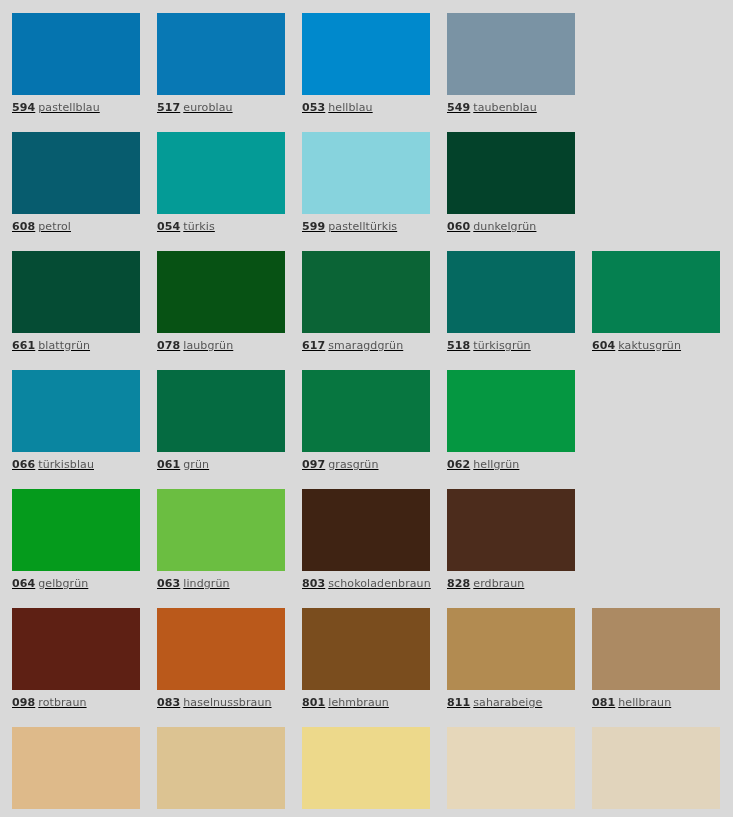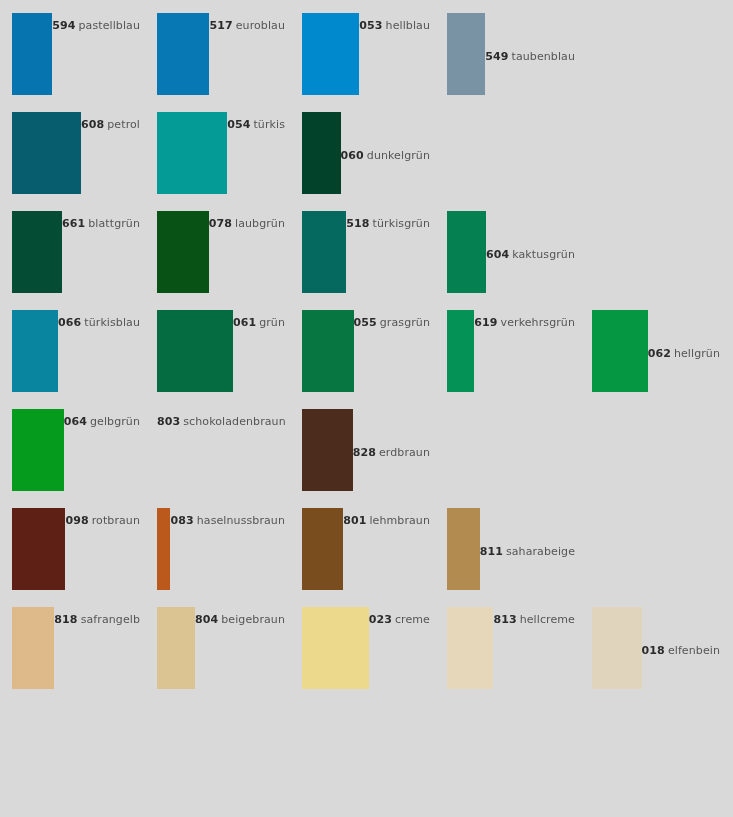--- a/index.html
+++ b/index.html
@@ -22,25 +22,25 @@
   }
   .swatch-row {
     display: flex;
     flex-direction: row;
     margin-bottom: 17px;
   }
   .swatch-cell {
     width: 128px;
     margin-right: 17px;
     display: flex;
-    flex-direction: row;
+    flex-direction: column;
+    text-decoration: underline;
   }
   .swatch-cell:last-child {
     margin-right: 2px;
-    align-items: center;
   }
   .swatch-chip {
     width: 128px;
     height: 82px;
     display: block;
   }
   .swatch-label {
     margin-top: 6px;
     font-size: 11px;
     line-height: 14px;
@@ -83,70 +83,78 @@
     <div class="swatch-row">
       <div class="swatch-cell">
         <div class="swatch-chip" style="background-color: rgb(7, 92, 110);"></div>
         <div class="swatch-label"><span class="swatch-code">608</span><span class="swatch-name">petrol</span></div>
       </div>
       <div class="swatch-cell">
         <div class="swatch-chip" style="background-color: rgb(4, 155, 150);"></div>
         <div class="swatch-label"><span class="swatch-code">054</span><span class="swatch-name">türkis</span></div>
       </div>
       <div class="swatch-cell">
+        <div class="swatch-chip" style="background-color: rgb(135, 211, 221);"></div>
+        <div class="swatch-label"><span class="swatch-code">599</span><span class="swatch-name">pastelltürkis</span></div>
+      </div>
+      <div class="swatch-cell">
         <div class="swatch-chip" style="background-color: rgb(3, 66, 42);"></div>
         <div class="swatch-label"><span class="swatch-code">060</span><span class="swatch-name">dunkelgrün</span></div>
       </div>
     </div>
     <div class="swatch-row">
       <div class="swatch-cell">
         <div class="swatch-chip" style="background-color: rgb(5, 76, 52);"></div>
         <div class="swatch-label"><span class="swatch-code">661</span><span class="swatch-name">blattgrün</span></div>
       </div>
       <div class="swatch-cell">
         <div class="swatch-chip" style="background-color: rgb(7, 82, 20);"></div>
         <div class="swatch-label"><span class="swatch-code">078</span><span class="swatch-name">laubgrün</span></div>
       </div>
       <div class="swatch-cell">
+        <div class="swatch-chip" style="background-color: rgb(11, 100, 54);"></div>
+        <div class="swatch-label"><span class="swatch-code">617</span><span class="swatch-name">smaragdgrün</span></div>
+      </div>
+      <div class="swatch-cell">
         <div class="swatch-chip" style="background-color: rgb(5, 105, 96);"></div>
         <div class="swatch-label"><span class="swatch-code">518</span><span class="swatch-name">türkisgrün</span></div>
       </div>
       <div class="swatch-cell">
         <div class="swatch-chip" style="background-color: rgb(5, 128, 80);"></div>
         <div class="swatch-label"><span class="swatch-code">604</span><span class="swatch-name">kaktusgrün</span></div>
       </div>
     </div>
     <div class="swatch-row">
       <div class="swatch-cell">
         <div class="swatch-chip" style="background-color: rgb(10, 133, 160);"></div>
         <div class="swatch-label"><span class="swatch-code">066</span><span class="swatch-name">türkisblau</span></div>
       </div>
       <div class="swatch-cell">
         <div class="swatch-chip" style="background-color: rgb(5, 107, 65);"></div>
         <div class="swatch-label"><span class="swatch-code">061</span><span class="swatch-name">grün</span></div>
       </div>
       <div class="swatch-cell">
         <div class="swatch-chip" style="background-color: rgb(7, 118, 64);"></div>
-        <div class="swatch-label"><span class="swatch-code">055</span><span class="swatch-name">grasgrün</span></div>
-      </div>
-      <div class="swatch-cell">
-        <div class="swatch-chip" style="background-color: rgb(4, 146, 87);"></div>
-        <div class="swatch-label"><span class="swatch-code">619</span><span class="swatch-name">verkehrsgrün</span></div>
+        <div class="swatch-label"><span class="swatch-code">097</span><span class="swatch-name">grasgrün</span></div>
       </div>
       <div class="swatch-cell">
         <div class="swatch-chip" style="background-color: rgb(5, 151, 65);"></div>
         <div class="swatch-label"><span class="swatch-code">062</span><span class="swatch-name">hellgrün</span></div>
       </div>
     </div>
     <div class="swatch-row">
       <div class="swatch-cell">
         <div class="swatch-chip" style="background-color: rgb(5, 155, 28);"></div>
         <div class="swatch-label"><span class="swatch-code">064</span><span class="swatch-name">gelbgrün</span></div>
       </div>
       <div class="swatch-cell">
+        <div class="swatch-chip" style="background-color: rgb(107, 190, 65);"></div>
+        <div class="swatch-label"><span class="swatch-code">063</span><span class="swatch-name">lindgrün</span></div>
+      </div>
+      <div class="swatch-cell">
         <div class="swatch-chip" style="background-color: rgb(63, 35, 19);"></div>
         <div class="swatch-label"><span class="swatch-code">803</span><span class="swatch-name">schokoladenbraun</span></div>
       </div>
       <div class="swatch-cell">
         <div class="swatch-chip" style="background-color: rgb(76, 44, 28);"></div>
         <div class="swatch-label"><span class="swatch-code">828</span><span class="swatch-name">erdbraun</span></div>
       </div>
     </div>
     <div class="swatch-row">
       <div class="swatch-cell">
@@ -157,20 +165,24 @@
         <div class="swatch-chip" style="background-color: rgb(186, 89, 27);"></div>
         <div class="swatch-label"><span class="swatch-code">083</span><span class="swatch-name">haselnussbraun</span></div>
       </div>
       <div class="swatch-cell">
         <div class="swatch-chip" style="background-color: rgb(122, 77, 30);"></div>
         <div class="swatch-label"><span class="swatch-code">801</span><span class="swatch-name">lehmbraun</span></div>
       </div>
       <div class="swatch-cell">
         <div class="swatch-chip" style="background-color: rgb(178, 139, 81);"></div>
         <div class="swatch-label"><span class="swatch-code">811</span><span class="swatch-name">saharabeige</span></div>
+      </div>
+      <div class="swatch-cell">
+        <div class="swatch-chip" style="background-color: rgb(172, 138, 99);"></div>
+        <div class="swatch-label"><span class="swatch-code">081</span><span class="swatch-name">hellbraun</span></div>
       </div>
     </div>
     <div class="swatch-row">
       <div class="swatch-cell">
         <div class="swatch-chip" style="background-color: rgb(222, 186, 138);"></div>
         <div class="swatch-label"><span class="swatch-code">818</span><span class="swatch-name">safrangelb</span></div>
       </div>
       <div class="swatch-cell">
         <div class="swatch-chip" style="background-color: rgb(220, 195, 146);"></div>
         <div class="swatch-label"><span class="swatch-code">804</span><span class="swatch-name">beigebraun</span></div>

